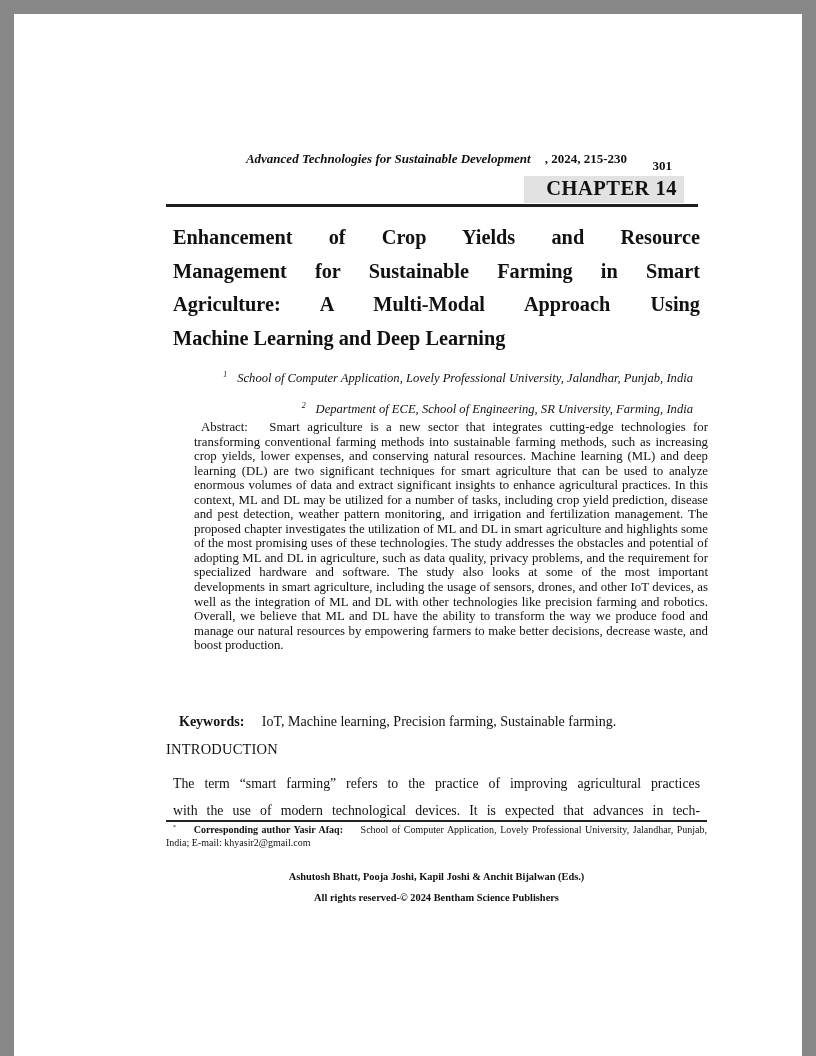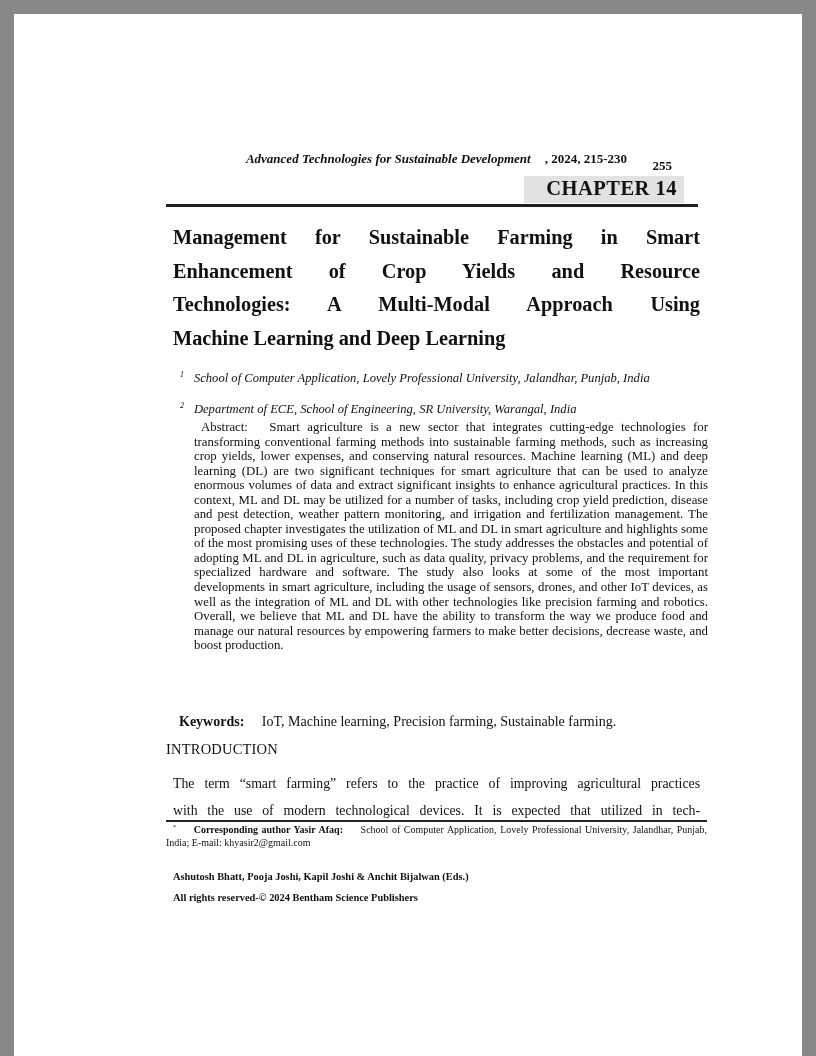--- a/index.html
+++ b/index.html
@@ -51,21 +51,21 @@
 
   
   .byline {
     position: absolute; top: 315px; left: 145px; width: 541px;
     font-size: 15px;
   }
   .author { font-weight: bold; }
   .byline sup { font-weight: bold; }
   .affiliations {
     position: absolute; top: 338px; left: 145px; width: 541px;
-    font-size: 12.6px; font-style: italic;
+    font-size: 12.6px; font-style: italic; text-align: right;
   }
   .affiliation { line-height: 24px; }
   .affiliation sup { margin-right: 3px; }
 
   
   .abstract {
     position: absolute; top: 399px; left: 173px; width: 514px;
     font-size: 12.8px; line-height: 14.55px;
     text-align: justify;
   }
@@ -95,57 +95,57 @@
   }
   .footnote {
     position: absolute; top: 803px; left: 145px; width: 541px;
     font-size: 10px; line-height: 12.8px; text-align: justify;
   }
   .footnote b { font-weight: bold; }
 
   
   .imprint {
     position: absolute; top: 842px; left: 145px; width: 541px;
-    font-size: 10.4px; font-weight: bold; text-align: left; line-height: 13.6px;
+    font-size: 10.4px; font-weight: bold; text-align: center; line-height: 13.6px;
   }
 </style>
 </head>
 <body>
 
 <div class="sheet">
 
   <div class="running-header">
     <span class="journal-name">Advanced Technologies for Sustainable Development</span><span class="journal-issue">, 2024, 215-230</span>
-    <span class="page-number">255</span>
+    <span class="page-number">301</span>
   </div>
 
   <div class="chapter-badge">CHAPTER 14</div>
   <div class="header-rule"></div>
 
   <div class="paper-title">
+    <div class="title-line">Enhancement of Crop Yields and Resource</div>
     <div class="title-line">Management for Sustainable Farming in Smart</div>
-    <div class="title-line">Enhancement of Crop Yields and Resource</div>
-    <div class="title-line">Technologies: A Multi-Modal Approach Using</div>
+    <div class="title-line">Agriculture: A Multi-Modal Approach Using</div>
     <div class="title-line last">Machine Learning and Deep Learning</div>
   </div>
 
 
   <div class="affiliations">
     <div class="affiliation"><sup>1</sup><span>School of Computer Application, Lovely Professional University, Jalandhar, Punjab, India</span></div>
-    <div class="affiliation"><sup>2</sup><span>Department of ECE, School of Engineering, SR University, Warangal, India</span></div>
+    <div class="affiliation"><sup>2</sup><span>Department of ECE, School of Engineering, SR University, Farming, India</span></div>
   </div>
 
   <p class="abstract"><b>Abstract:</b> <span>Smart agriculture is a new sector that integrates cutting-edge technologies for transforming conventional farming methods into sustainable farming methods, such as increasing crop yields, lower expenses, and conserving natural resources. Machine learning (ML) and deep learning (DL) are two significant techniques for smart agriculture that can be used to analyze enormous volumes of data and extract significant insights to enhance agricultural practices. In this context, ML and DL may be utilized for a number of tasks, including crop yield prediction, disease and pest detection, weather pattern monitoring, and irrigation and fertilization management. The proposed chapter investigates the utilization of ML and DL in smart agriculture and highlights some of the most promising uses of these technologies. The study addresses the obstacles and potential of adopting ML and DL in agriculture, such as data quality, privacy problems, and the requirement for specialized hardware and software. The study also looks at some of the most important developments in smart agriculture, including the usage of sensors, drones, and other IoT devices, as well as the integration of ML and DL with other technologies like precision farming and robotics. Overall, we believe that ML and DL have the ability to transform the way we produce food and manage our natural resources by empowering farmers to make better decisions, decrease waste, and boost production.</span></p>
 
   <p class="keywords"><b>Keywords:</b> <span>IoT, Machine learning, Precision farming, Sustainable farming.</span></p>
 
   <div class="intro-heading">INTRODUCTION</div>
   <div class="intro-para">
     <div class="intro-line">The term “smart farming” refers to the practice of improving agricultural practices</div>
-    <div class="intro-line">with the use of modern technological devices. It is expected that utilized in tech-</div>
+    <div class="intro-line">with the use of modern technological devices. It is expected that advances in tech-</div>
   </div>
 
   <div class="footnote-rule"></div>
   <div class="footnote"><sup>*</sup> <b>Corresponding author Yasir Afaq:</b> <span>School of Computer Application, Lovely Professional University, Jalandhar, Punjab, India; E-mail: khyasir2@gmail.com</span></div>
 
   <div class="imprint">
     <div>Ashutosh Bhatt, Pooja Joshi, Kapil Joshi &amp; Anchit Bijalwan (Eds.)</div>
     <div>All rights reserved-© 2024 Bentham Science Publishers</div>
   </div>
 

